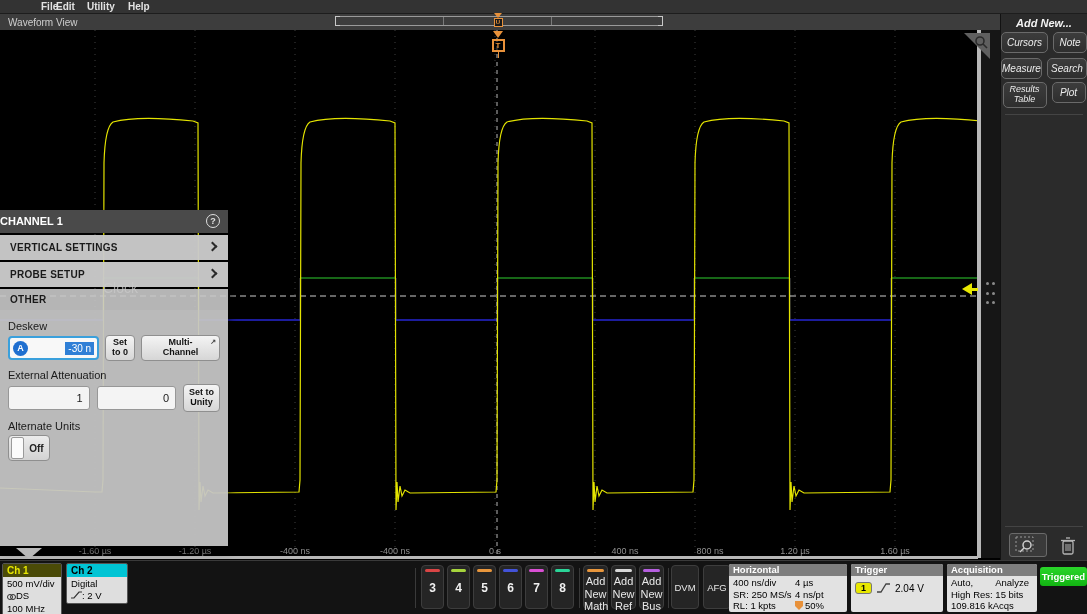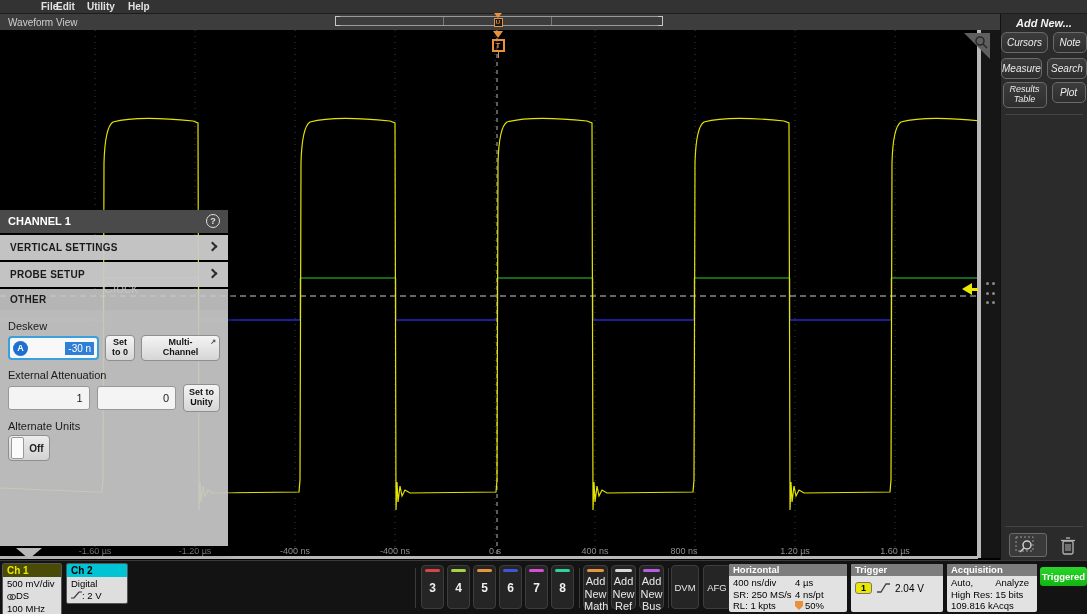--- a/index.html
+++ b/index.html
@@ -40,21 +40,21 @@
   #nav-marker { left:490px; top:13px; width:16px; z-index:21; text-align:center; }
   #nav-marker .tri { margin:0 auto; width:0; height:0; border-left:4px solid transparent; border-right:4px solid transparent; border-top:5px solid #e8913a; }
   #nav-marker .ubox { margin:0 auto; width:9px; height:9px; border:1px solid #e8913a; color:#e8913a; font-size:6px; font-weight:bold; line-height:7px; background:#1a1a1a; }
   #t-flag { left:489px; top:31px; width:18px; z-index:7; text-align:center; }
   #t-flag .tri { margin:0 auto; width:0; height:0; border-left:5px solid transparent; border-right:5px solid transparent; border-top:7px solid #e8913a; }
   #t-flag .tbox { margin:1px auto 0; width:13px; height:13px; border:2px solid #e8913a; color:#e8913a; font-size:8px; font-weight:bold; line-height:9px; background:rgba(0,0,0,.55); }
   #t-flag .stem { margin:0 auto; width:1px; height:6px; background:#e8913a; }
 
   
   #dialog { left:0; top:210px; width:228px; height:338px; z-index:10; box-shadow:2px 3px 8px rgba(0,0,0,.5); }
-  #dialog-header { height:23px; background:#4a4a4a; color:#fff; font-size:11px; font-weight:bold; line-height:23px; padding-left:8px; position:relative; }
+  #dialog-header { height:23px; background:#4a4a4a; color:#fff; font-size:11px; font-weight:bold; line-height:23px; padding-left:0; position:relative; }
   #dialog-help { position:absolute; right:8px; top:4px; width:14px; height:14px; border:1.5px solid #e0e0e0; border-radius:50%; color:#e0e0e0; font-size:9px; font-weight:bold; text-align:center; line-height:12px; cursor:pointer; }
   .dlg-row { height:25px; background:rgba(201,201,201,.97); margin-top:2px; position:relative; color:#1a1a1a; font-size:10px; font-weight:bold; letter-spacing:.3px; line-height:25px; padding-left:10px; cursor:pointer; }
   .dlg-row.other { height:21px; line-height:21px; background:rgba(201,201,201,.9); }
   .chev { position:absolute; right:12px; top:8px; width:7px; height:7px; border-top:2.5px solid #2a2a2a; border-right:2.5px solid #2a2a2a; transform:rotate(45deg); }
   #dlg-body { background:rgba(198,198,198,.94); height:236px; padding:6px 8px; color:#1a1a1a; }
   .dlg-label { font-size:11px; margin:4px 0 3px; }
   .dlg-btn { background:linear-gradient(#f4f4f4,#d6d6d6); border:1px solid #8f8f8f; border-radius:4px; color:#111; font-size:9px; font-weight:bold; text-align:center; line-height:1.1; display:inline-flex; align-items:center; justify-content:center; cursor:pointer; font-family:"Liberation Sans", sans-serif; }
   #deskew-row { display:flex; align-items:center; gap:6px; }
   #deskew-input { width:92px; height:24px; background:#f8f8f8; border:2px solid #3aa0dc; border-radius:4px; display:flex; align-items:center; padding:0 3px; cursor:text; }
   #deskew-knob { width:15px; height:15px; border-radius:50%; background:#1f6fd0; color:#fff; font-size:9px; font-weight:bold; text-align:center; line-height:15px; }
@@ -173,22 +173,22 @@
         <line x1="0" y1="266" x2="1000" y2="266" stroke="#e6e6e6" stroke-width="1" stroke-dasharray="6 4" opacity="0.9"></line>
         <path d="M0,458 L95,462 L102,462 L103,450 L104,133 Q105,97 113,92 C131,87 155,87 193,91 L198,93 L199,480 L200,452 L201,472 L203,456 L205,466 L208,460 L213,463 L299,462 L300,450 L301,133 Q302,97 310,92 C328,87 352,87 390,91 L395,93 L396,480 L397,452 L398,472 L400,456 L402,466 L405,460 L410,463 L496,462 L497,450 L498,133 Q499,97 507,92 C525,87 549,87 587,91 L592,93 L593,480 L594,452 L595,472 L597,456 L599,466 L602,460 L607,463 L693,462 L694,450 L695,133 Q696,97 704,92 C722,87 746,87 784,91 L789,93 L790,480 L791,452 L792,472 L794,456 L796,466 L799,460 L804,463 L890,462 L891,450 L892,133 Q893,97 901,92 C919,87 943,87 981,91 L986,93 L987,480 L988,452 L989,472 L991,456 L993,466 L996,460 L1001,463 L1000,462" fill="none" stroke="#e3e300" stroke-width="1.2"></path>
       </svg>
     <span id="ghost-label">Clock</span>
     <div id="axis-layer">
         <span class="axis-label" style="left: 95px;">-1.60 µs</span>
         <span class="axis-label" style="left: 195px;">-1.20 µs</span>
         <span class="axis-label" style="left: 295px;">-400 ns</span>
         <span class="axis-label" style="left: 395px;">-400 ns</span>
         <span class="axis-label" style="left: 495px;">0 s</span>
-        <span class="axis-label" style="left: 595px;">400 ns</span>
-        <span class="axis-label" style="left: 669px; padding-left: 30px;">800 ns</span>
+        <span class="axis-label" style="left: 625px;">400 ns</span>
+        <span class="axis-label" style="left: 695px; padding-left: 30px;">800 ns</span>
         <span class="axis-label" style="left: 795px;">1.20 µs</span>
         <span class="axis-label" style="left: 895px;">1.60 µs</span>
       </div>
     <svg id="corner-fold" width="26" height="26">
       <polygon points="0,0 26,0 26,26" fill="#5f5f5f"></polygon>
       <circle cx="16" cy="8" r="4" fill="none" stroke="#2b2b2b" stroke-width="1.6"></circle>
       <line x1="19" y1="11" x2="23" y2="15" stroke="#2b2b2b" stroke-width="1.6"></line>
     </svg>
     <div id="v-scrollbar"></div>
     <div id="right-strip">
@@ -256,21 +256,21 @@
         <div id="alt-state">Off</div>
       </div>
     </div>
     <div id="dlg-pointer"></div>
   </div>
 
   <div class="abs" id="sidebar">
     <div id="sidebar-title">Add New...</div>
     <div id="sb-rows">
         <div class="sb-row" style="top: 18px;">
-          <div class="sb-btn" style="height: 21px; font-size: 10px; width: 47px; border-radius: 6px;">Cursors</div>
+          <div class="sb-btn" style="height: 21px; font-size: 10px; width: 47px;">Cursors</div>
           <div class="sb-btn" style="height: 21px; font-size: 10px; width: 34px;">Note</div>
         </div>
         <div class="sb-row" style="top: 44px;">
           <div class="sb-btn" style="height: 21px; font-size: 10px; width: 47px;">Measure</div>
           <div class="sb-btn" style="height: 21px; font-size: 10px; width: 47px;">Search</div>
         </div>
         <div class="sb-row" style="top: 68px;">
           <div class="sb-btn" style="height: 26px; font-size: 9px; width: 44px;">Results
 Table</div>
           <div class="sb-btn" style="height: 21px; font-size: 10px; width: 34px;">Plot</div>

